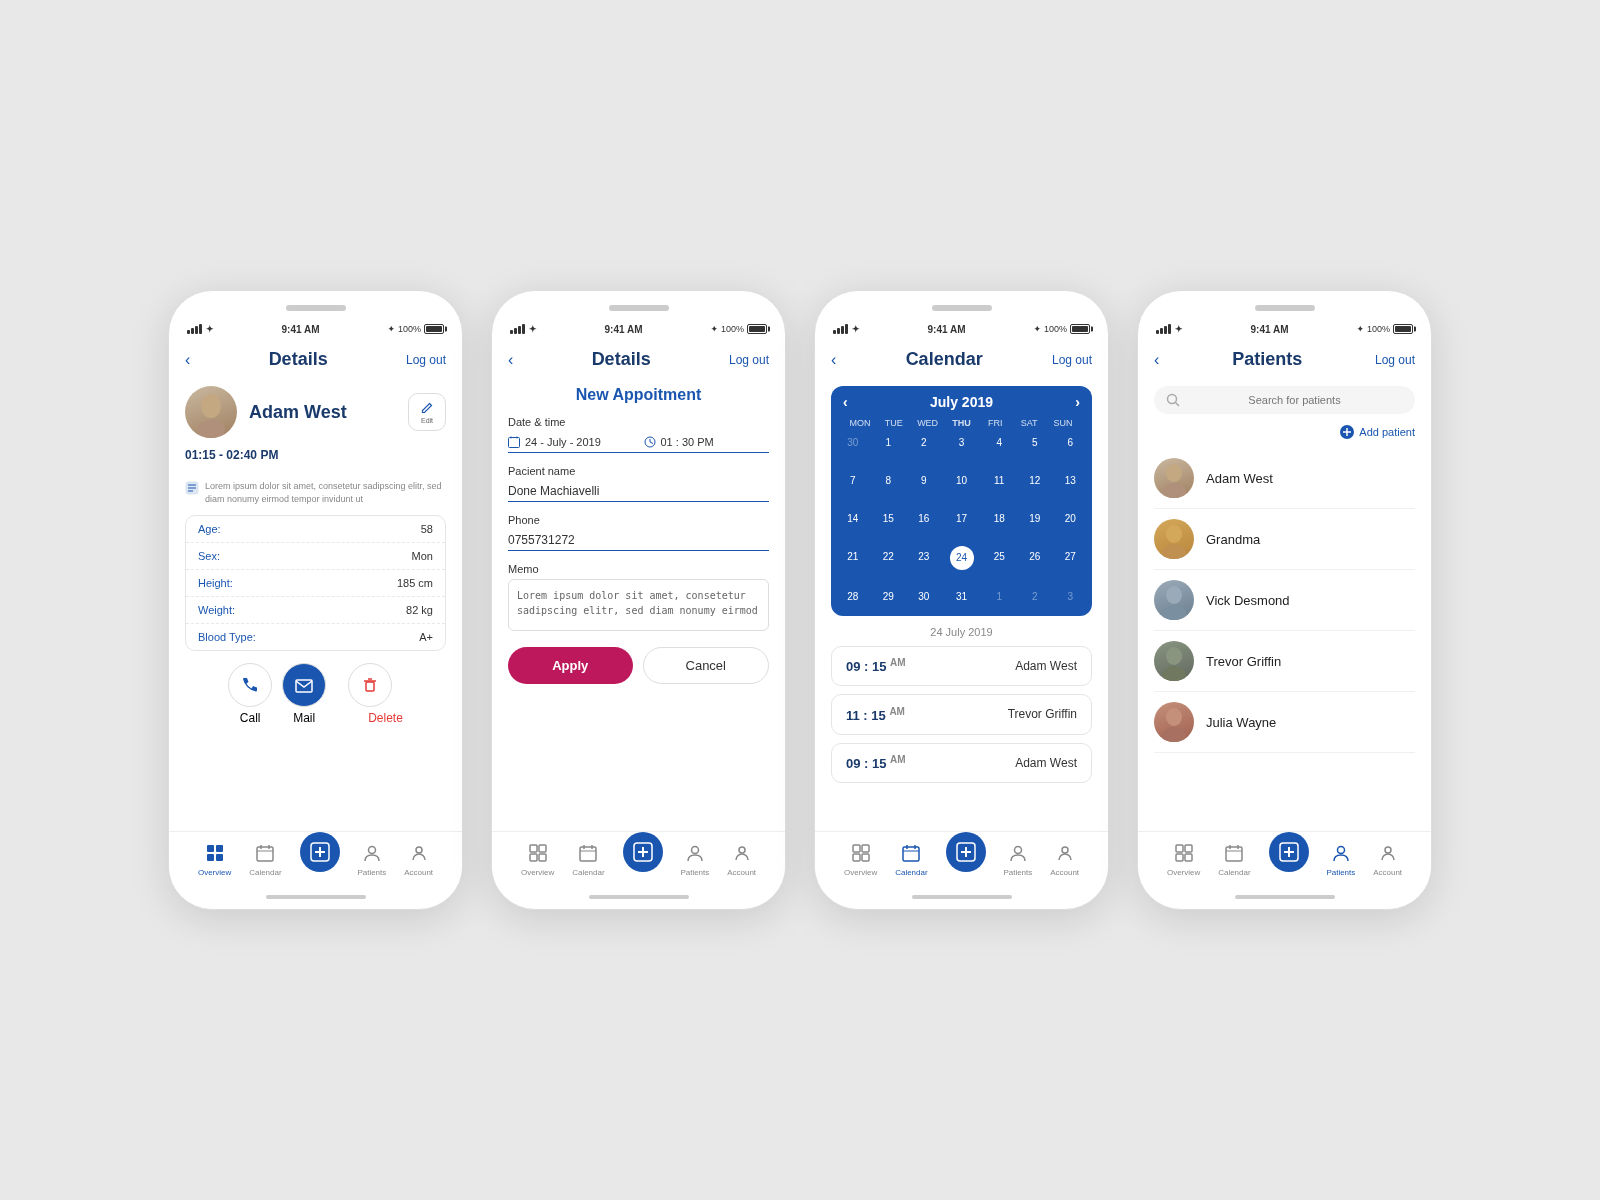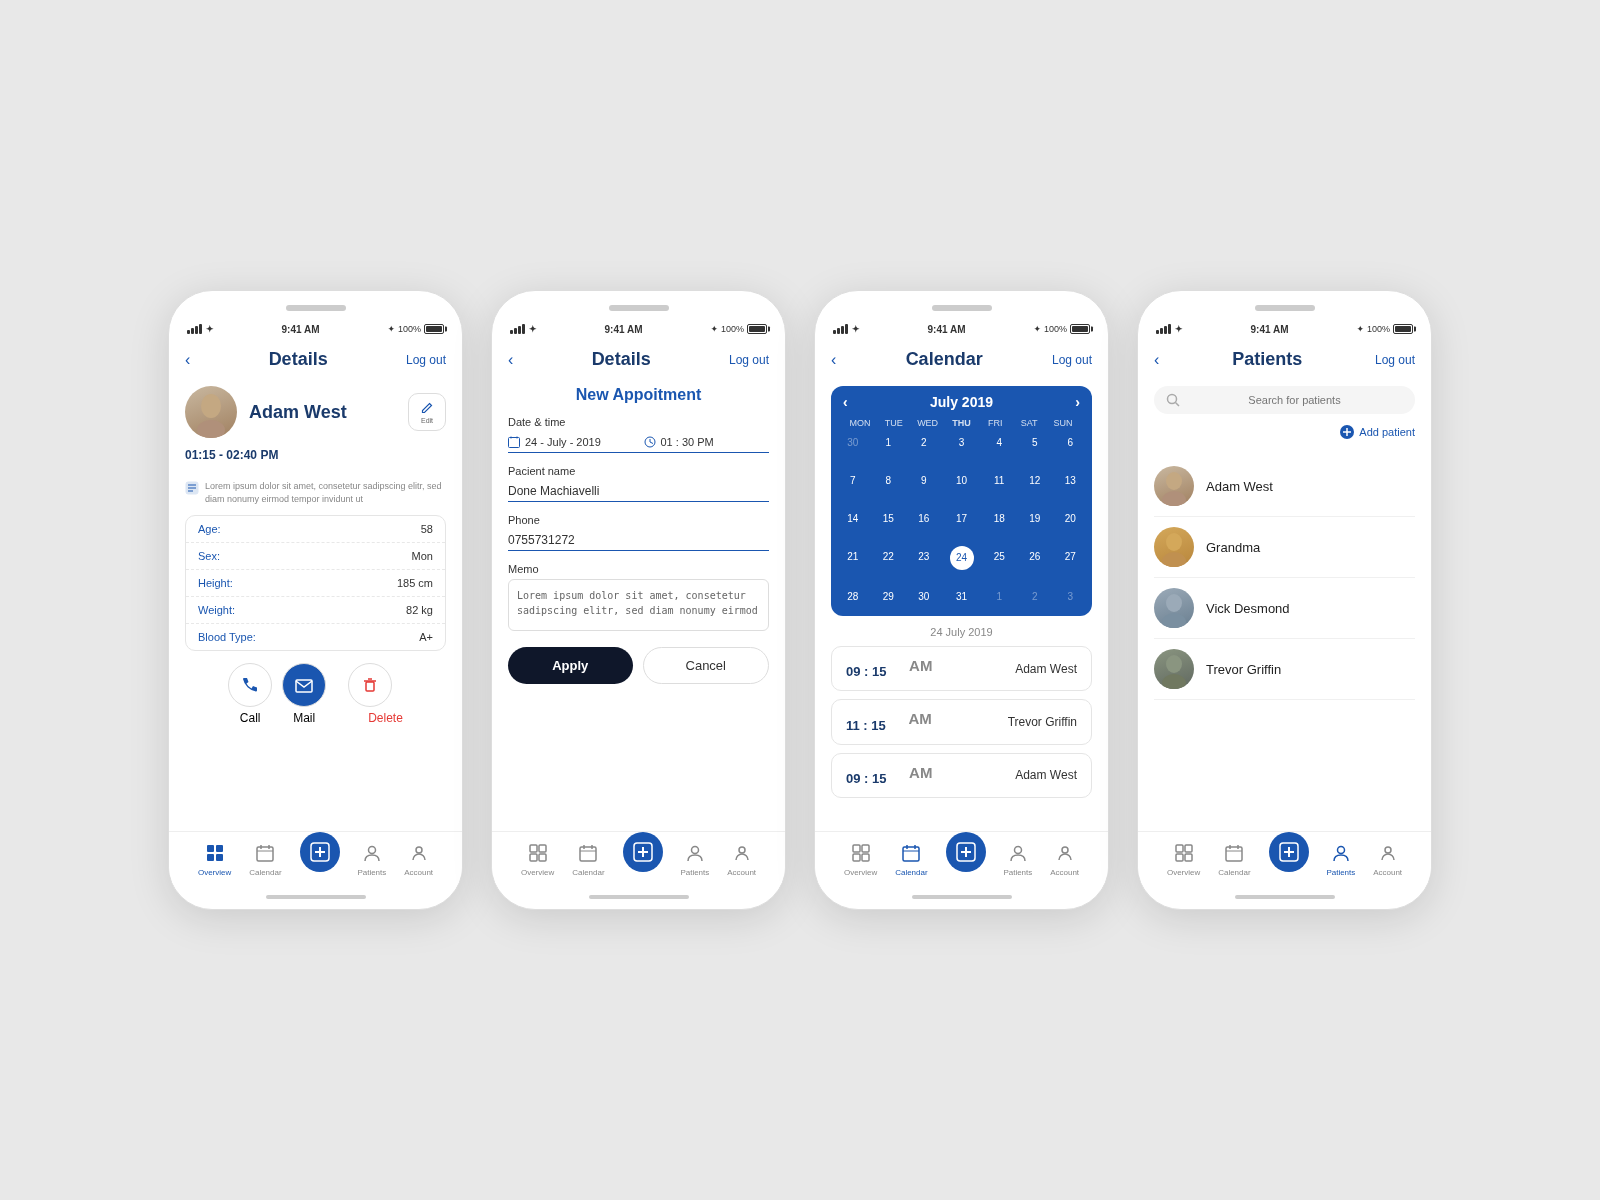--- a/index.html
+++ b/index.html
@@ -214,21 +214,21 @@
     .form-textarea {
       width: 100%; border: 1px solid #ddd; border-radius: 6px;
       padding: 8px; font-size: 10px; color: #666;
       line-height: 1.5; resize: none; height: 52px; outline: none;
       margin-bottom: 12px;
     }
     .form-btns {
       display: flex; gap: 10px;
     }
     .btn-apply {
-      flex: 1; background: #0f172a; color: #fff;
+      flex: 1; background: #be185d; color: #fff;
       border: none; border-radius: 20px; padding: 10px;
       font-size: 13px; font-weight: 600; cursor: pointer;
     }
     .btn-cancel {
       flex: 1; background: #fff; color: #333;
       border: 1px solid #ddd; border-radius: 20px; padding: 10px;
       font-size: 13px; cursor: pointer;
     }
     
     .calendar-header {
@@ -265,36 +265,36 @@
     .cal-date-label {
       text-align: center; font-size: 11px; color: #888;
       margin-bottom: 8px;
     }
     .appointment-slot {
       display: flex; align-items: center; justify-content: space-between;
       background: #fff; border: 1px solid #e5e5e5; border-radius: 10px;
       padding: 10px 14px; margin-bottom: 8px;
     }
     .slot-time { font-size: 13px; font-weight: 600; color: #1a3a6b; }
-    .slot-time sup { font-size: 15px; color: #888; margin-left: 19px; }
+    .slot-time sup { font-size: 10px; color: #888; }
     .slot-patient { font-size: 12px; color: #333; }
     
     .search-bar {
       display: flex; align-items: center;
       background: #f5f5f5; border-radius: 20px;
       padding: 7px 12px; gap: 6px; margin-bottom: 10px;
     }
     .search-bar input {
       border: none; background: transparent; outline: none;
       font-size: 11px; color: #aaa; flex: 1; text-align: center;
     }
     .add-patient-row {
       display: flex; align-items: center; justify-content: flex-end;
       gap: 4px; font-size: 11px; color: #1a56b0;
-      margin-bottom: 16px; cursor: pointer;
+      margin-bottom: 8px; cursor: pointer;
     }
     .patient-list-item {
       display: flex; align-items: center; gap: 12px;
       padding: 10px 0; border-bottom: 1px solid #f0f0f0;
       cursor: pointer;
     }
     .patient-avatar {
       width: 40px; height: 40px; border-radius: 50%;
       overflow: hidden; background: #ccc; flex-shrink: 0;
     }
@@ -816,20 +816,29 @@
         </div>
         <div class="patient-list-item">
           <div class="patient-avatar face-4">
             <svg width="40" height="40" viewBox="0 0 40 40">
                 <ellipse cx="20" cy="15" rx="8" ry="9" fill="#8a9580"></ellipse>
                 <ellipse cx="20" cy="34" rx="12" ry="9" fill="#707860"></ellipse>
               </svg>
           </div>
           <span class="patient-name-text">Trevor Griffin</span>
         </div>
+        <div class="patient-list-item">
+          <div class="patient-avatar face-5">
+            <svg width="40" height="40" viewBox="0 0 40 40">
+                <ellipse cx="20" cy="15" rx="8" ry="9" fill="#c4907a"></ellipse>
+                <ellipse cx="20" cy="34" rx="12" ry="9" fill="#a87060"></ellipse>
+              </svg>
+          </div>
+          <span class="patient-name-text">Julia Wayne</span>
+        </div>
       </div>
       <div class="bottom-nav">
         <div class="nav-item">
           <div class="nav-icon-wrap">
               <svg width="18" height="18" viewBox="0 0 18 18">
                 <rect x="1" y="1" width="7" height="7" rx="1" fill="none" stroke="#888" stroke-width="1.5"></rect>
                 <rect x="10" y="1" width="7" height="7" rx="1" fill="none" stroke="#888" stroke-width="1.5"></rect>
                 <rect x="1" y="10" width="7" height="7" rx="1" fill="none" stroke="#888" stroke-width="1.5"></rect>
                 <rect x="10" y="10" width="7" height="7" rx="1" fill="none" stroke="#888" stroke-width="1.5"></rect>
               </svg>

